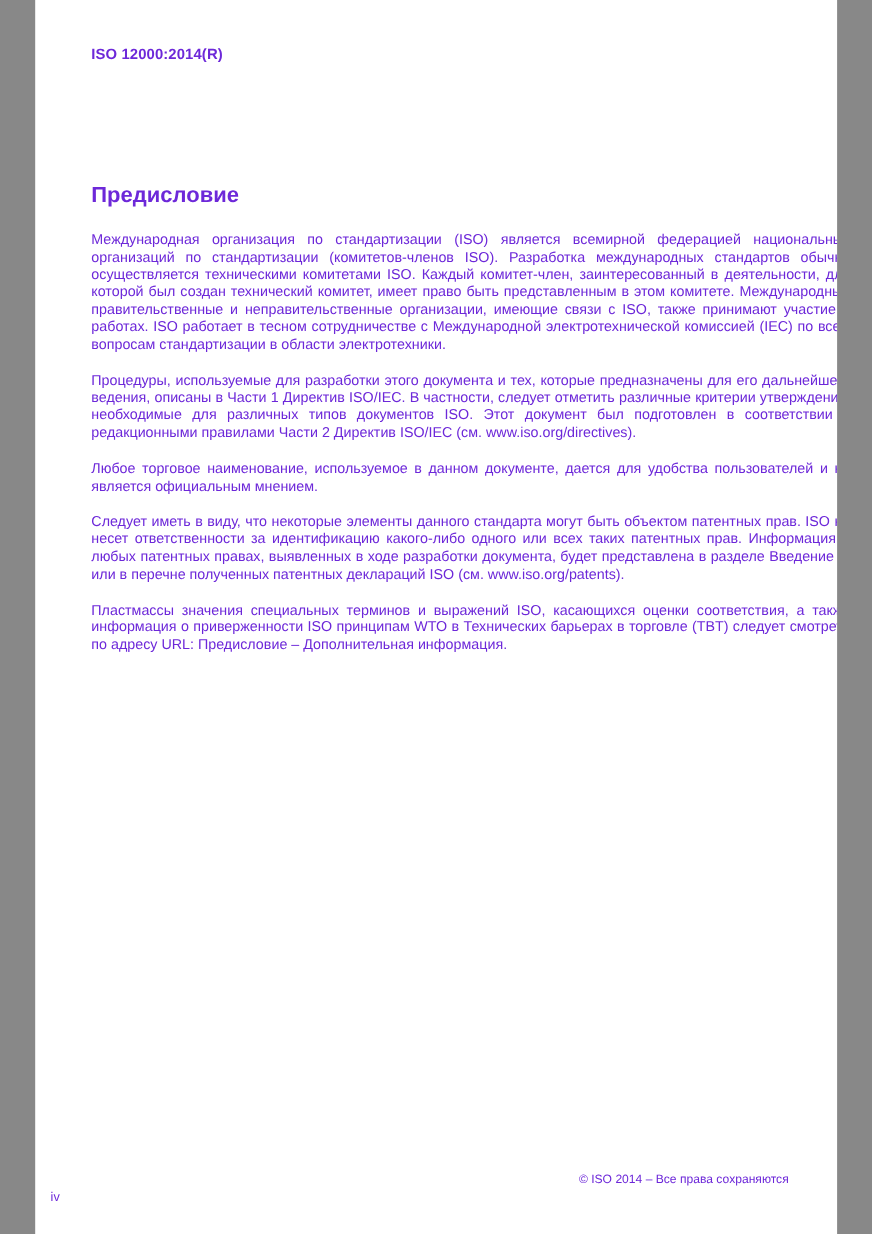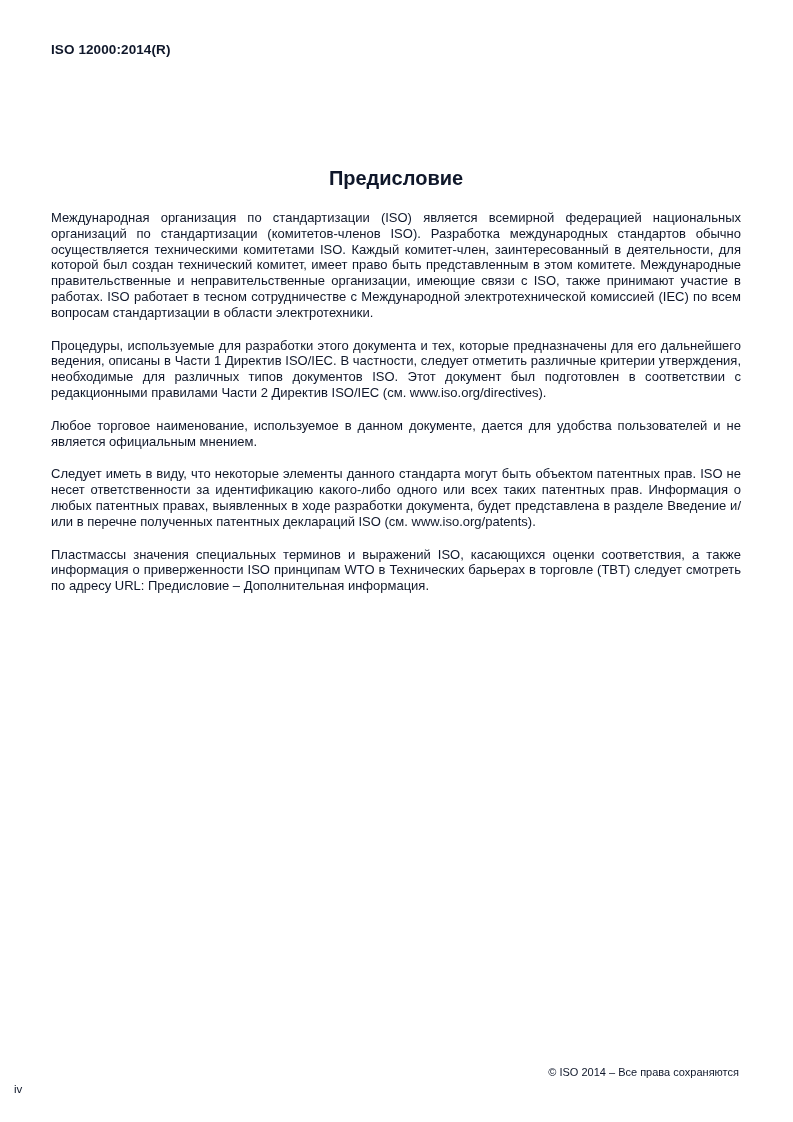--- a/index.html
+++ b/index.html
@@ -1,62 +1,61 @@
 <!DOCTYPE html>
 <html lang="ru"><head>
 <meta charset="utf-8">
 <style>
   * { margin: 0; padding: 0; box-sizing: border-box; }
   html, body { background: #888; }
   .page {
     position: relative;
-    width: 793px;
+    width: 729px;
     height: 1122px;
     margin: 0 auto;
     background: #ffffff;
     font-family: "Liberation Sans", "DejaVu Sans", sans-serif;
-    color: #0f172a;
+    color: #6d28d9;
     overflow: hidden;
   }
   .doc-header {
     position: absolute;
     top: 42px;
     left: 51px;
     font-size: 13.5px;
     font-weight: bold;
     letter-spacing: 0.1px;
   }
   .content {
     position: absolute;
     top: 167px;
     left: 51px;
     width: 690px;
   }
   .page-title {
     font-size: 20px;
     font-weight: bold;
     margin: 0 0 20px 0;
-    text-align: center;
   }
   .content p {
     font-size: 13px;
     line-height: 15.8px;
     text-align: justify;
     margin: 0 0 17px 0;
   }
   .italic { font-style: italic; }
   .footer-left {
     position: absolute;
     left: 14px;
     top: 1083px;
     font-size: 11.5px;
   }
   .footer-right {
     position: absolute;
-    right: 54px;
+    right: 44px;
     top: 1066px;
     font-size: 11px;
   }
 </style>
 </head>
 <body>
 
 <div class="page">
 
   <div class="doc-header">ISO 12000:2014(R)</div>

